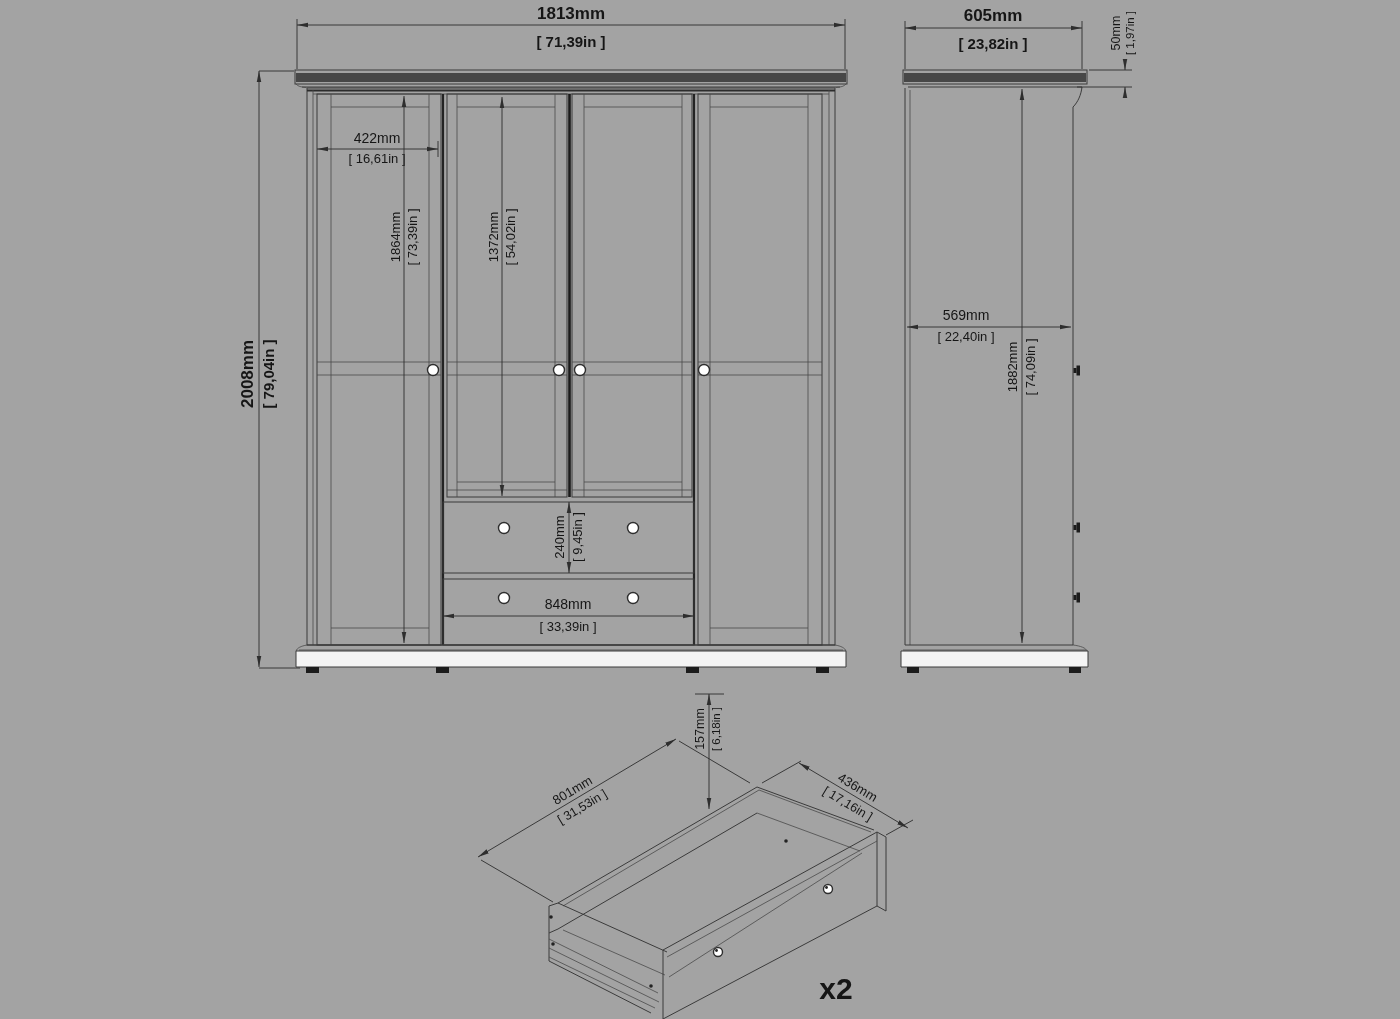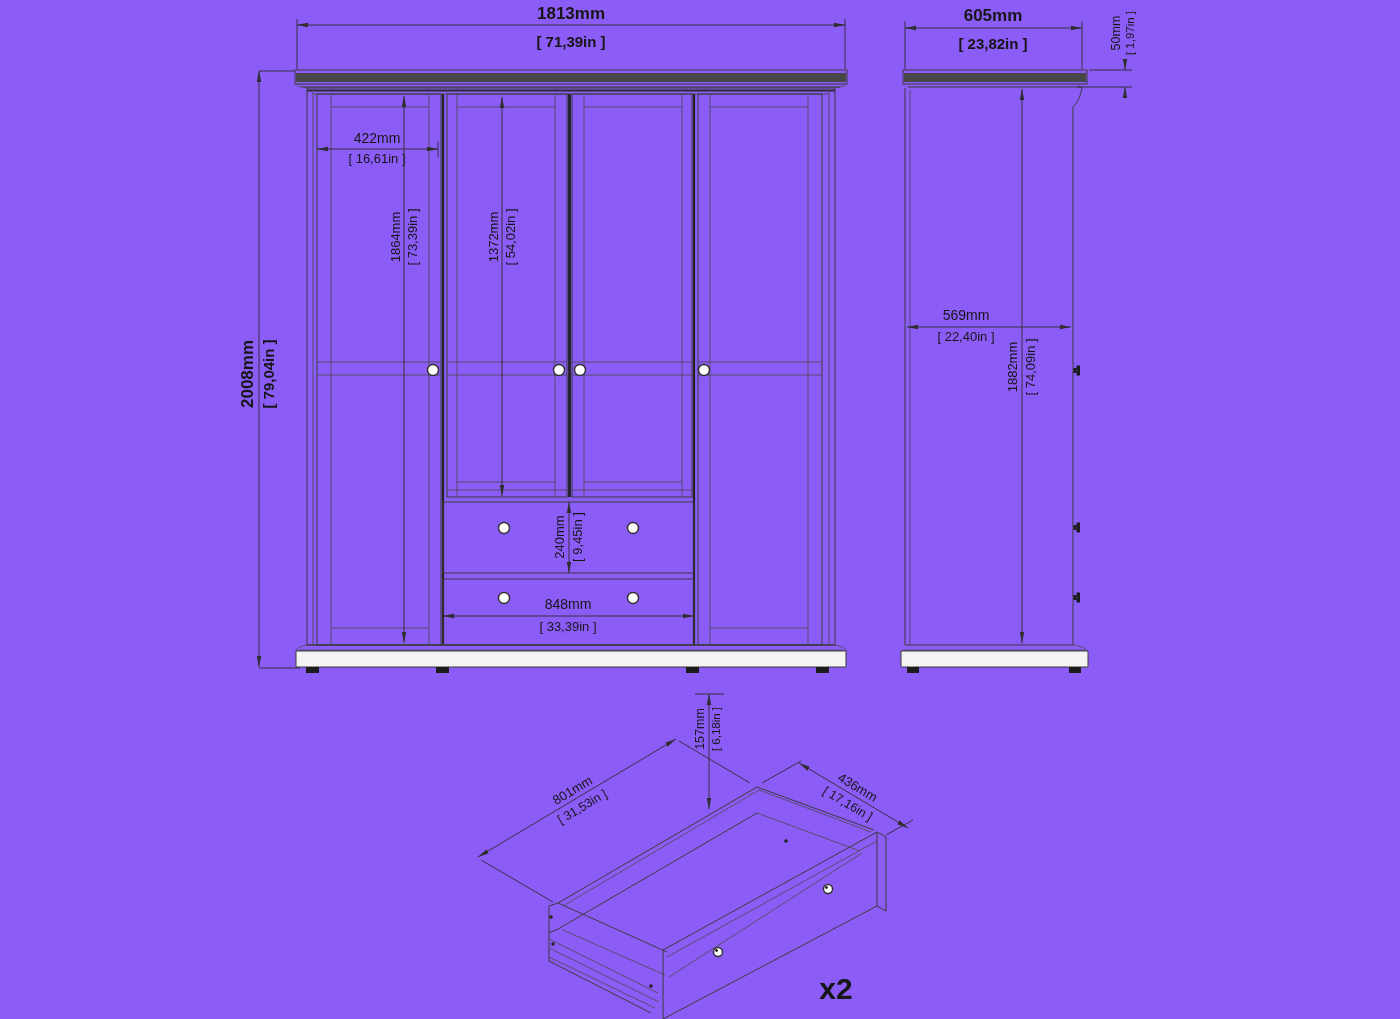--- a/index.html
+++ b/index.html
@@ -1,16 +1,16 @@
 <!DOCTYPE html>
 <html><head>
 <meta charset="utf-8">
 <style>
   html,body{margin:0;padding:0;background:#e9e9e9;}
-  .canvas{width:1400px;height:1019px;background:#8b5cf6;position:relative;margin:0 auto;overflow:hidden;}
+  .canvas{width:1400px;height:1019px;background:#a3a3a3;position:relative;margin:0 auto;overflow:hidden;}
   svg{display:block;}
   text{font-family:"Liberation Sans",sans-serif;fill:#161616;text-anchor:middle;dominant-baseline:middle;}
   .b17{font-size:17px;font-weight:bold;}
   .b15{font-size:15px;font-weight:bold;}
   .r14{font-size:14px;}
   .r13{font-size:13px;}
   .r12{font-size:12.5px;}
   .r11{font-size:11.5px;}
   .x2{font-size:30px;font-weight:bold;}
   .s{stroke:#3b3b3b;fill:none;stroke-width:1;}

